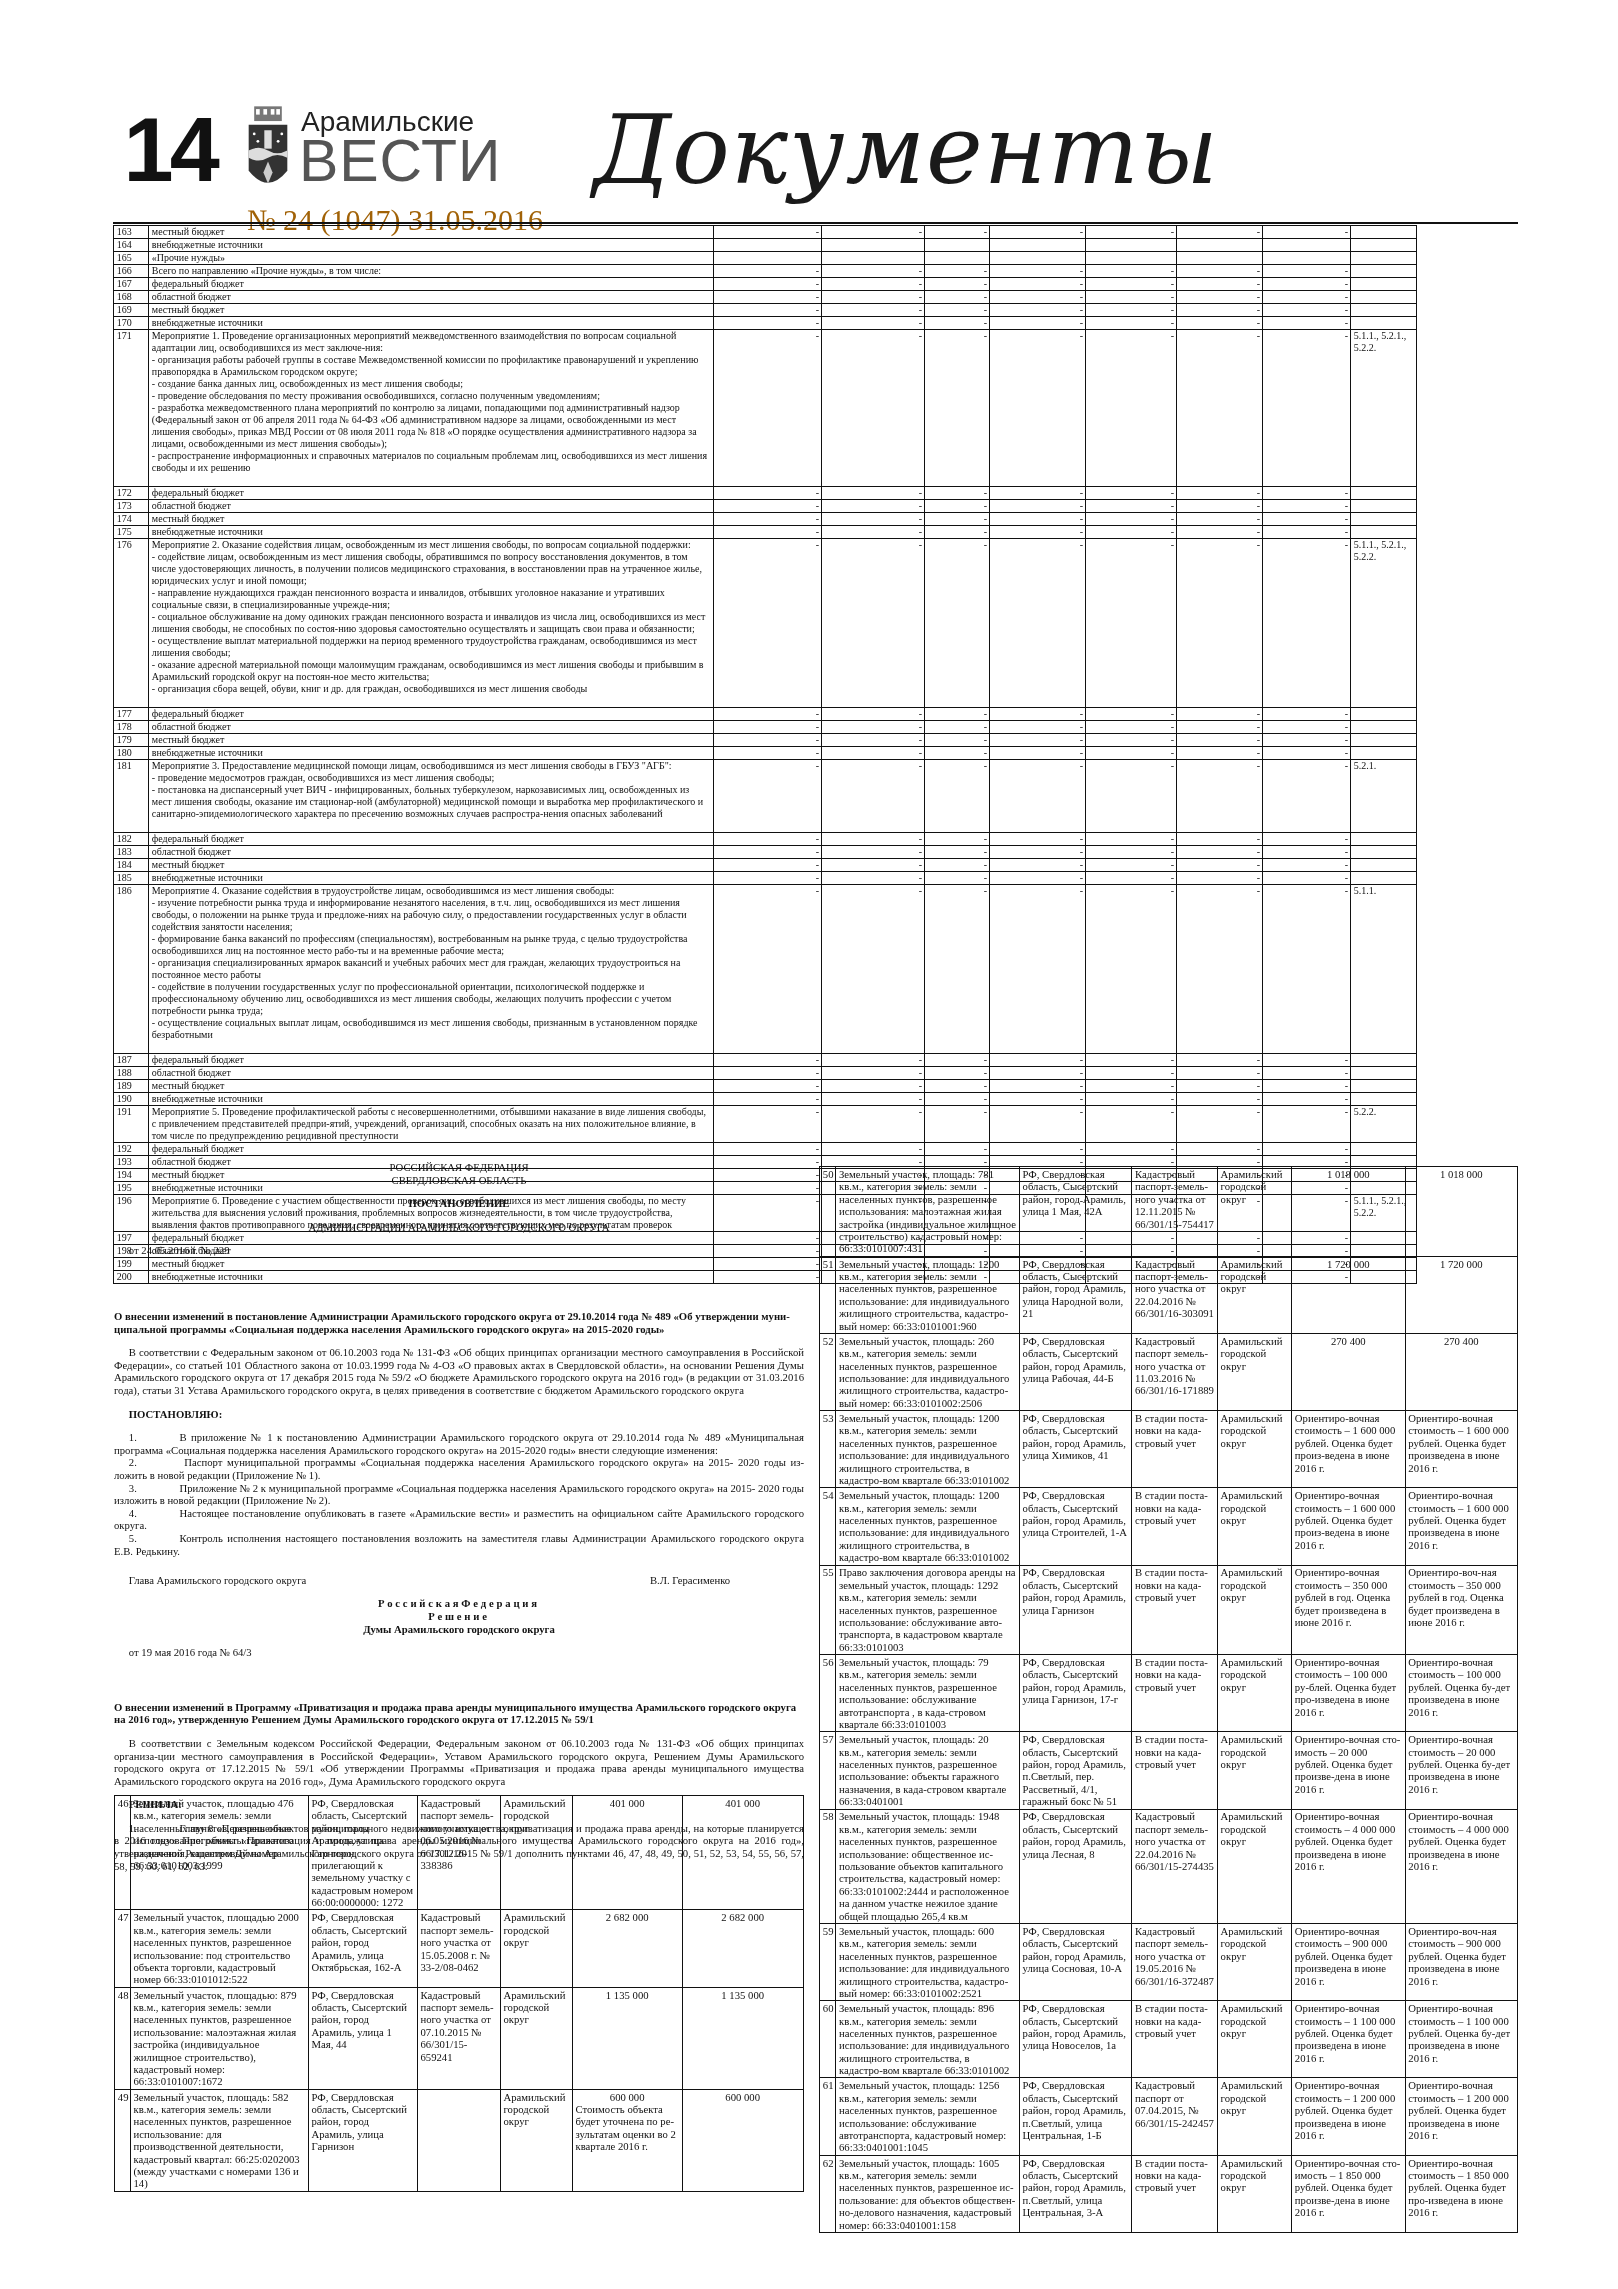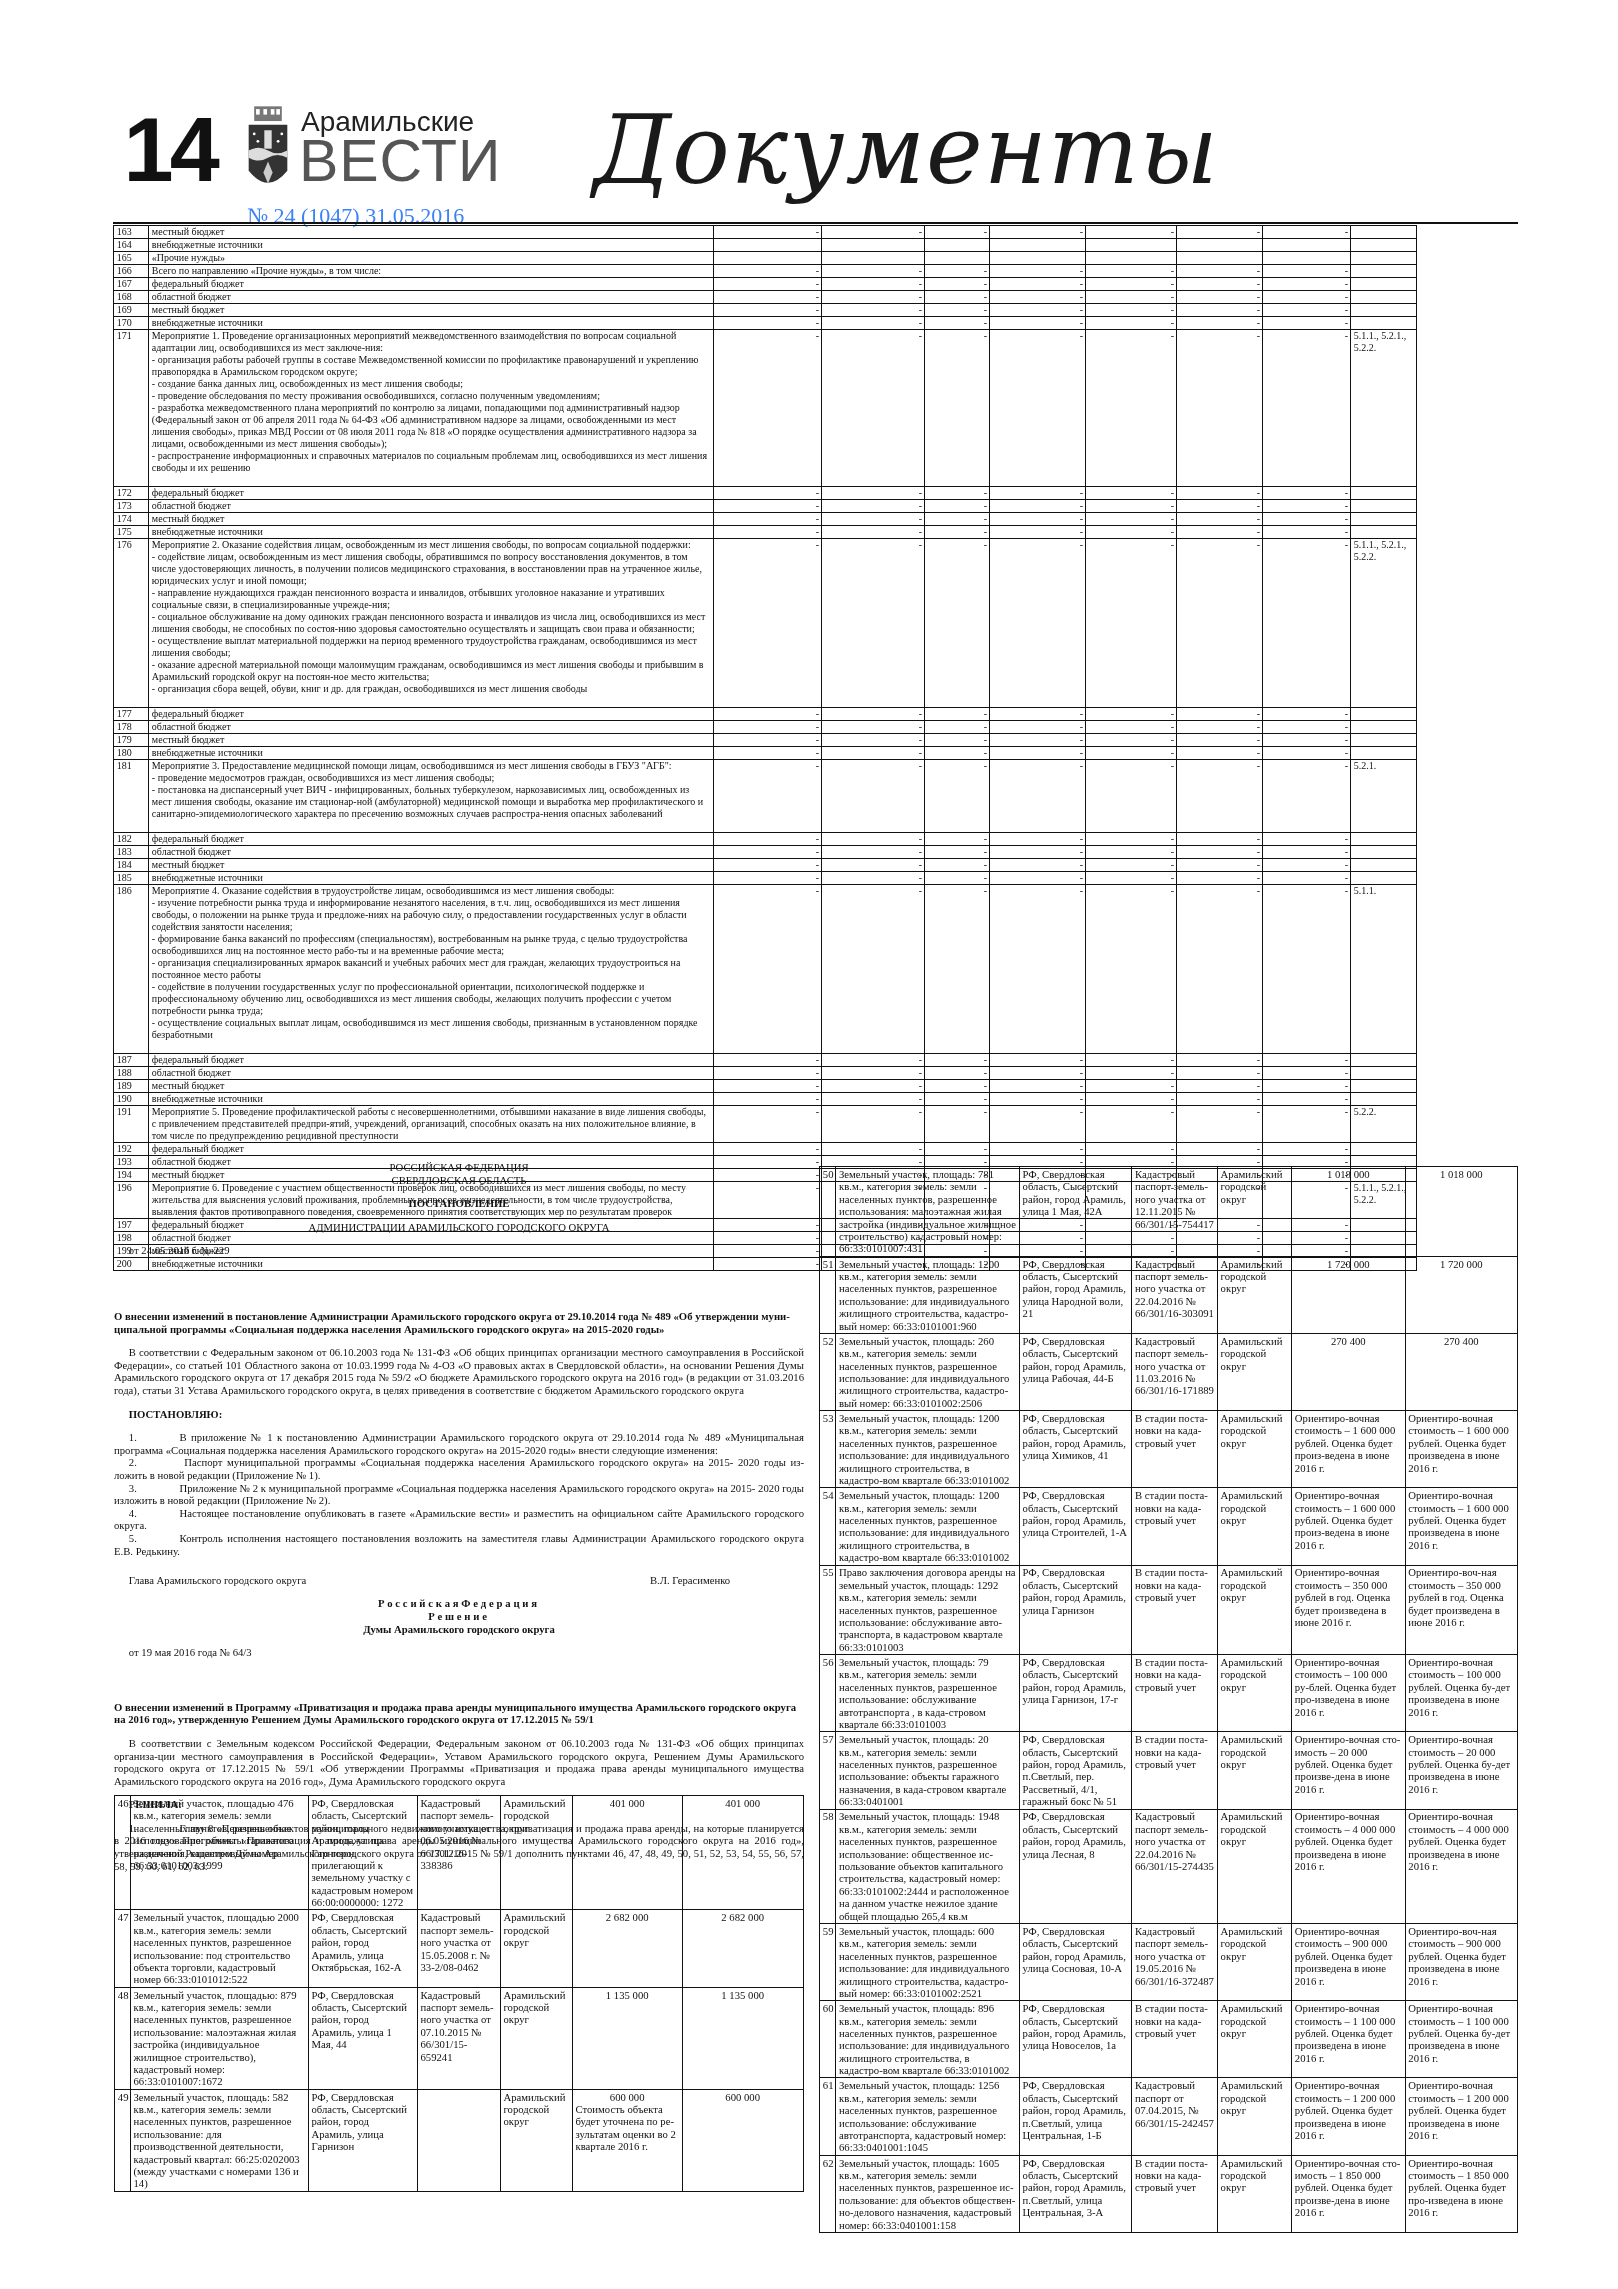--- a/index.html
+++ b/index.html
@@ -2,21 +2,21 @@
 <html style="font-size:14.8px"><head>
 <meta charset="utf-8">
 <style>
   html,body{margin:0;padding:0;background:#fff;}
   body{width:1619px;height:2290px;position:relative;font-family:"Liberation Serif","DejaVu Serif",serif;color:#111;overflow:hidden;}
   .masthead{position:absolute;left:118px;top:100px;width:1394px;height:116px;}
   .page-num{position:absolute;left:5.5px;top:3.7px;font-family:"Liberation Sans","DejaVu Sans",sans-serif;font-weight:bold;font-size:90px;line-height:92px;letter-spacing:-3.7px;color:#111;}
   .logo{position:absolute;left:127px;top:5.5px;width:46px;height:89px;}
   .brand-small{position:absolute;left:183px;top:7.4px;font-family:"Liberation Sans","DejaVu Sans",sans-serif;font-size:28px;line-height:29.5px;color:#222;}
   .brand-big{position:absolute;left:181px;top:33px;font-family:"Liberation Sans","DejaVu Sans",sans-serif;font-weight:normal;font-size:59px;line-height:57px;color:#555;letter-spacing:0.9px;}
-  .issue{position:absolute;left:129px;top:103px;font-family:"Liberation Serif",serif;font-size:22px;color:#3b82f6;white-space:nowrap;}
+  .issue{position:absolute;left:129px;top:103px;font-family:"Liberation Serif",serif;font-size:30px;color:#a16207;white-space:nowrap;}
   .section-title{position:absolute;left:475px;top:-5.5px;font-family:"DejaVu Serif",serif;font-style:italic;font-size:96px;line-height:111px;color:#1a1a1a;letter-spacing:0.9px;}
   .rule{position:absolute;left:113px;top:222px;width:1405px;height:0;border-top:2.8px solid #111;}
 
   table{border-collapse:collapse;}
   .top-table{position:absolute;left:113px;top:225px;width:1182px;font-size:10px;line-height:12px;table-layout:fixed;}
   .top-table td{border:1.8px solid #111;padding:0 2.8px;vertical-align:top;}
   .top-table td.num{width:35px;}
   .top-table td.val{text-align:right;padding-right:1.8px;}
   .top-table td.ref{width:61px;margin-top:36px;}
   .top-table .desc-line{display:block;}
@@ -546,20 +546,34 @@
         <td class="val">-</td>
         <td class="val">-</td>
         <td class="val">-</td>
         <td class="val">-</td>
         <td class="val">-</td>
         <td class="val">-</td>
         <td class="val">-</td>
         <td class="ref"></td>
       </tr>
       <tr>
+        <td class="num">195</td>
+        <td>
+          <span class="desc-line">внебюджетные источники</span>
+        </td>
+        <td class="val">-</td>
+        <td class="val">-</td>
+        <td class="val">-</td>
+        <td class="val">-</td>
+        <td class="val">-</td>
+        <td class="val">-</td>
+        <td class="val">-</td>
+        <td class="ref"></td>
+      </tr>
+      <tr>
         <td class="num">196</td>
         <td>
           <span class="desc-line">Мероприятие 6. Проведение с участием общественности проверок лиц, освободившихся из мест лишения свободы, по месту жительства для выяснения условий проживания, проблемных вопросов жизнедеятельности, в том числе трудоустройства, выявления фактов противоправного поведения, своевременного принятия соответствующих мер по результатам проверок</span>
         </td>
         <td class="val">-</td>
         <td class="val">-</td>
         <td class="val">-</td>
         <td class="val">-</td>
         <td class="val">-</td>
         <td class="val">-</td>

